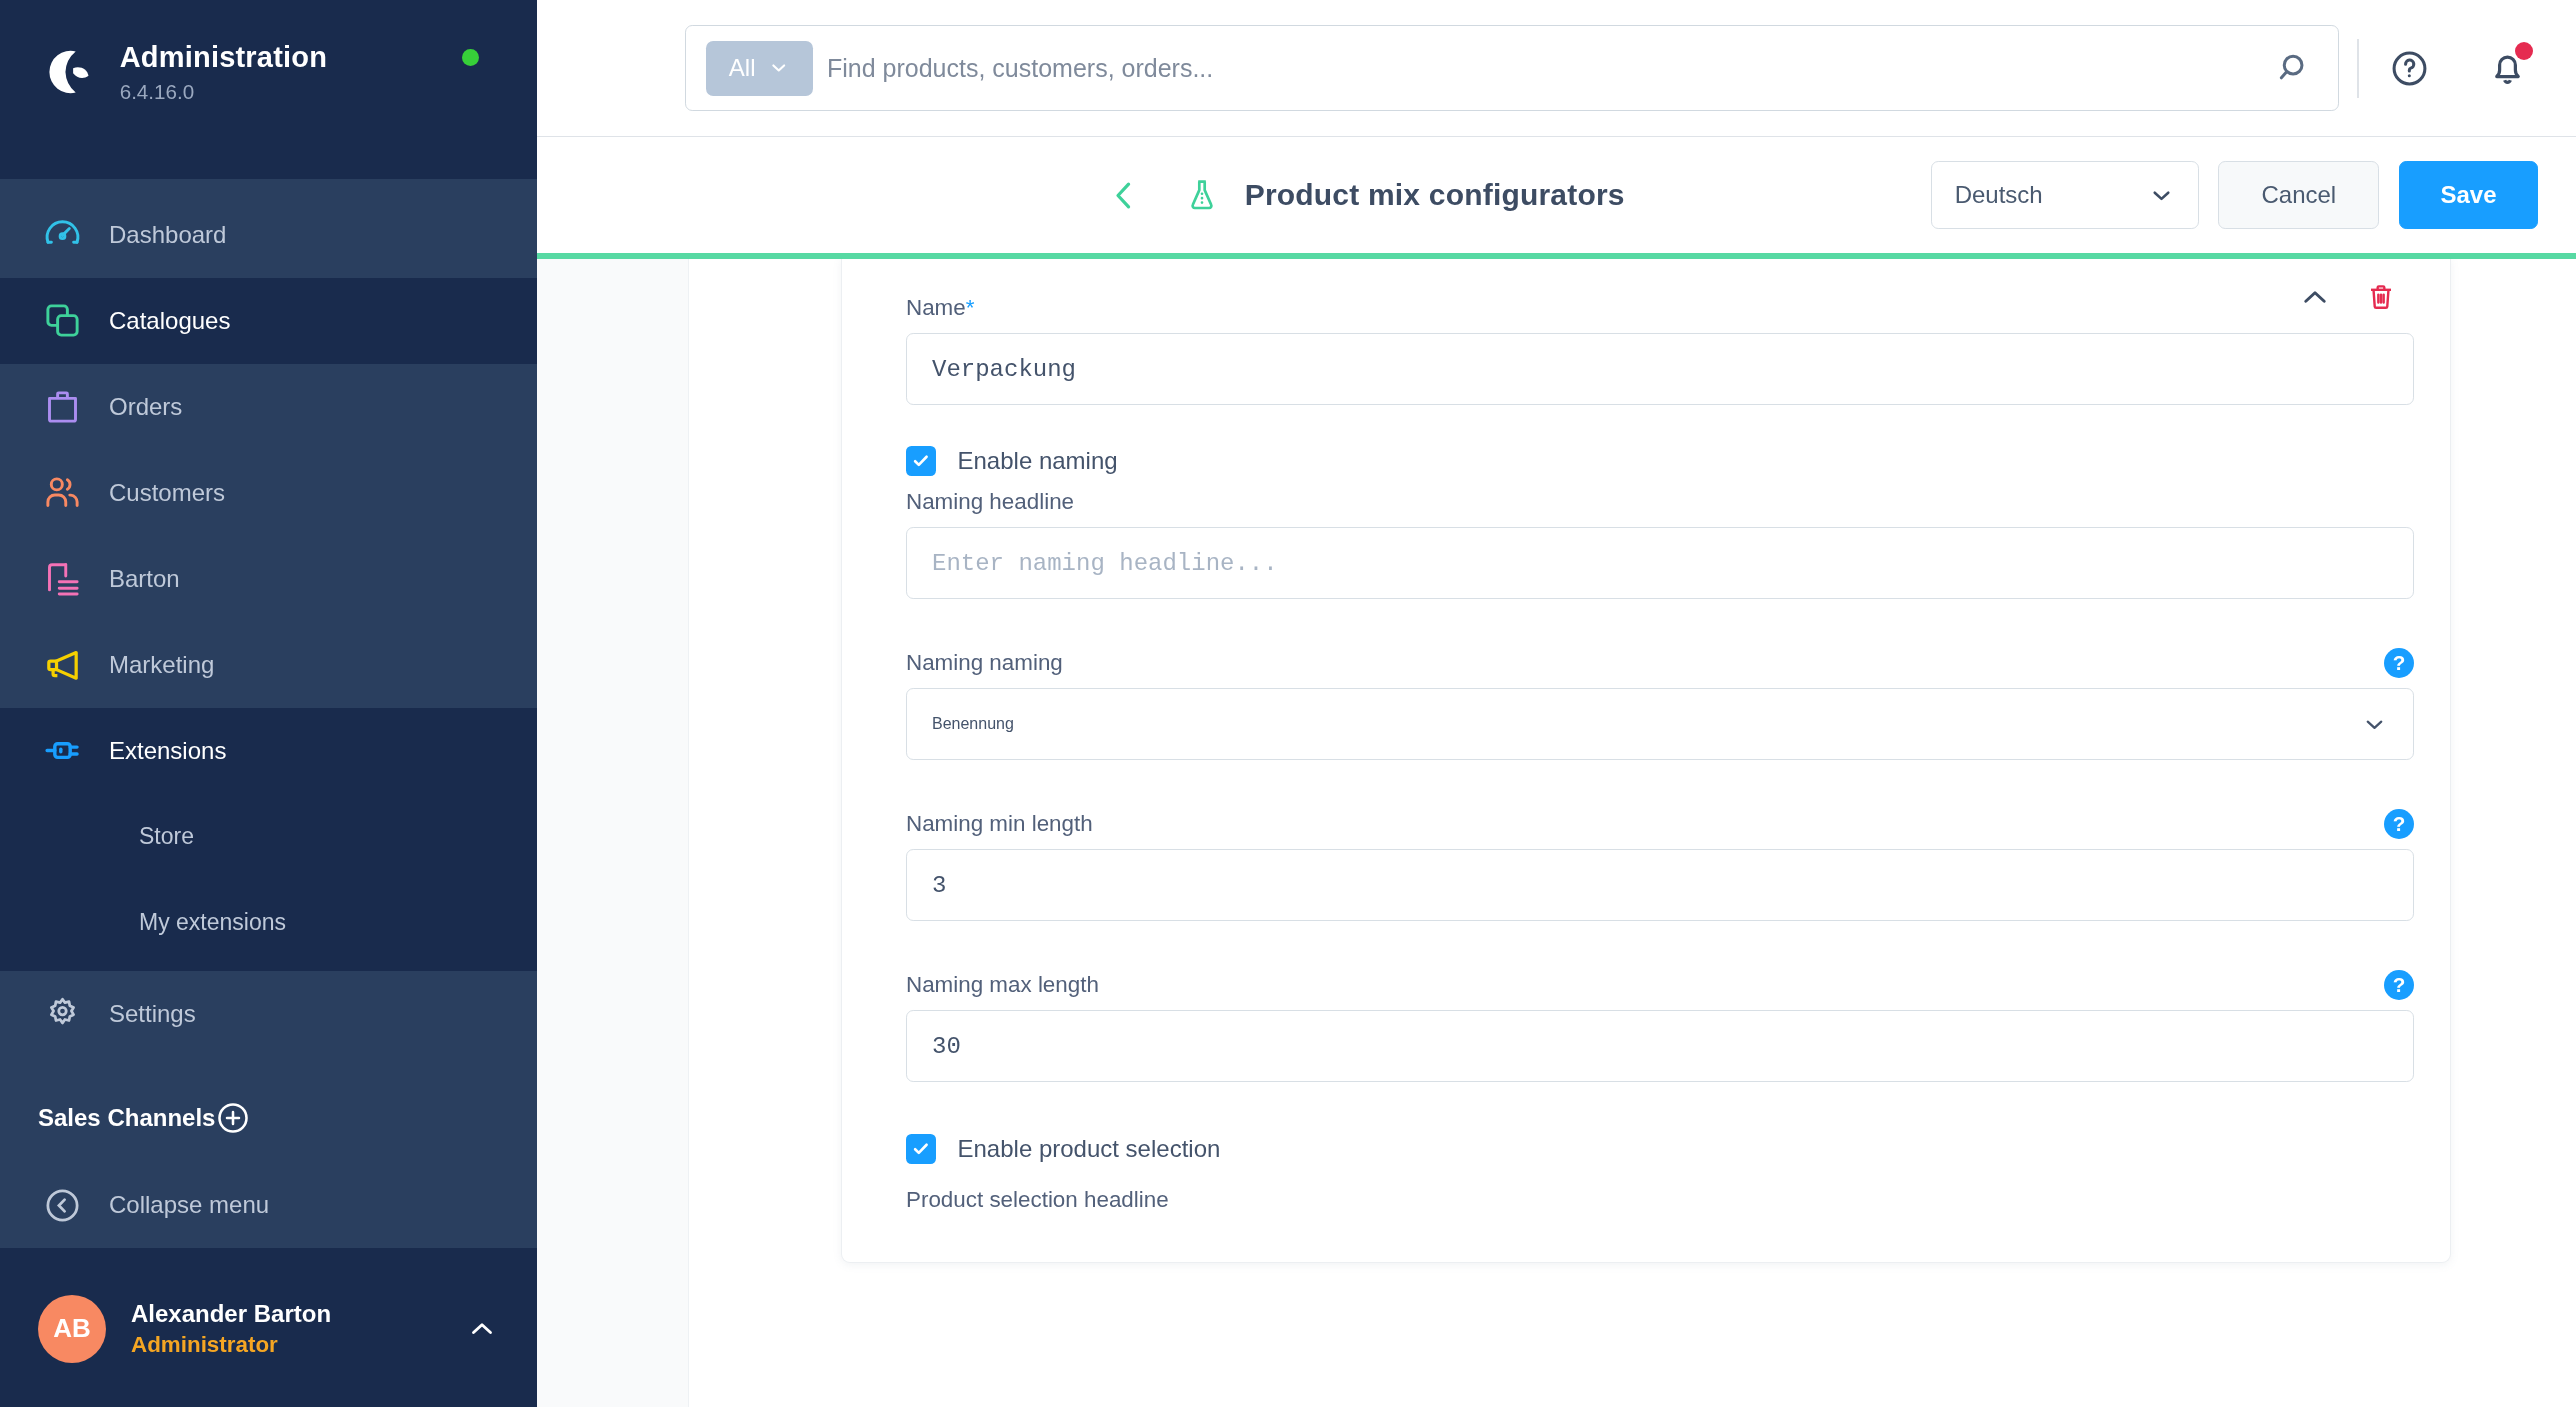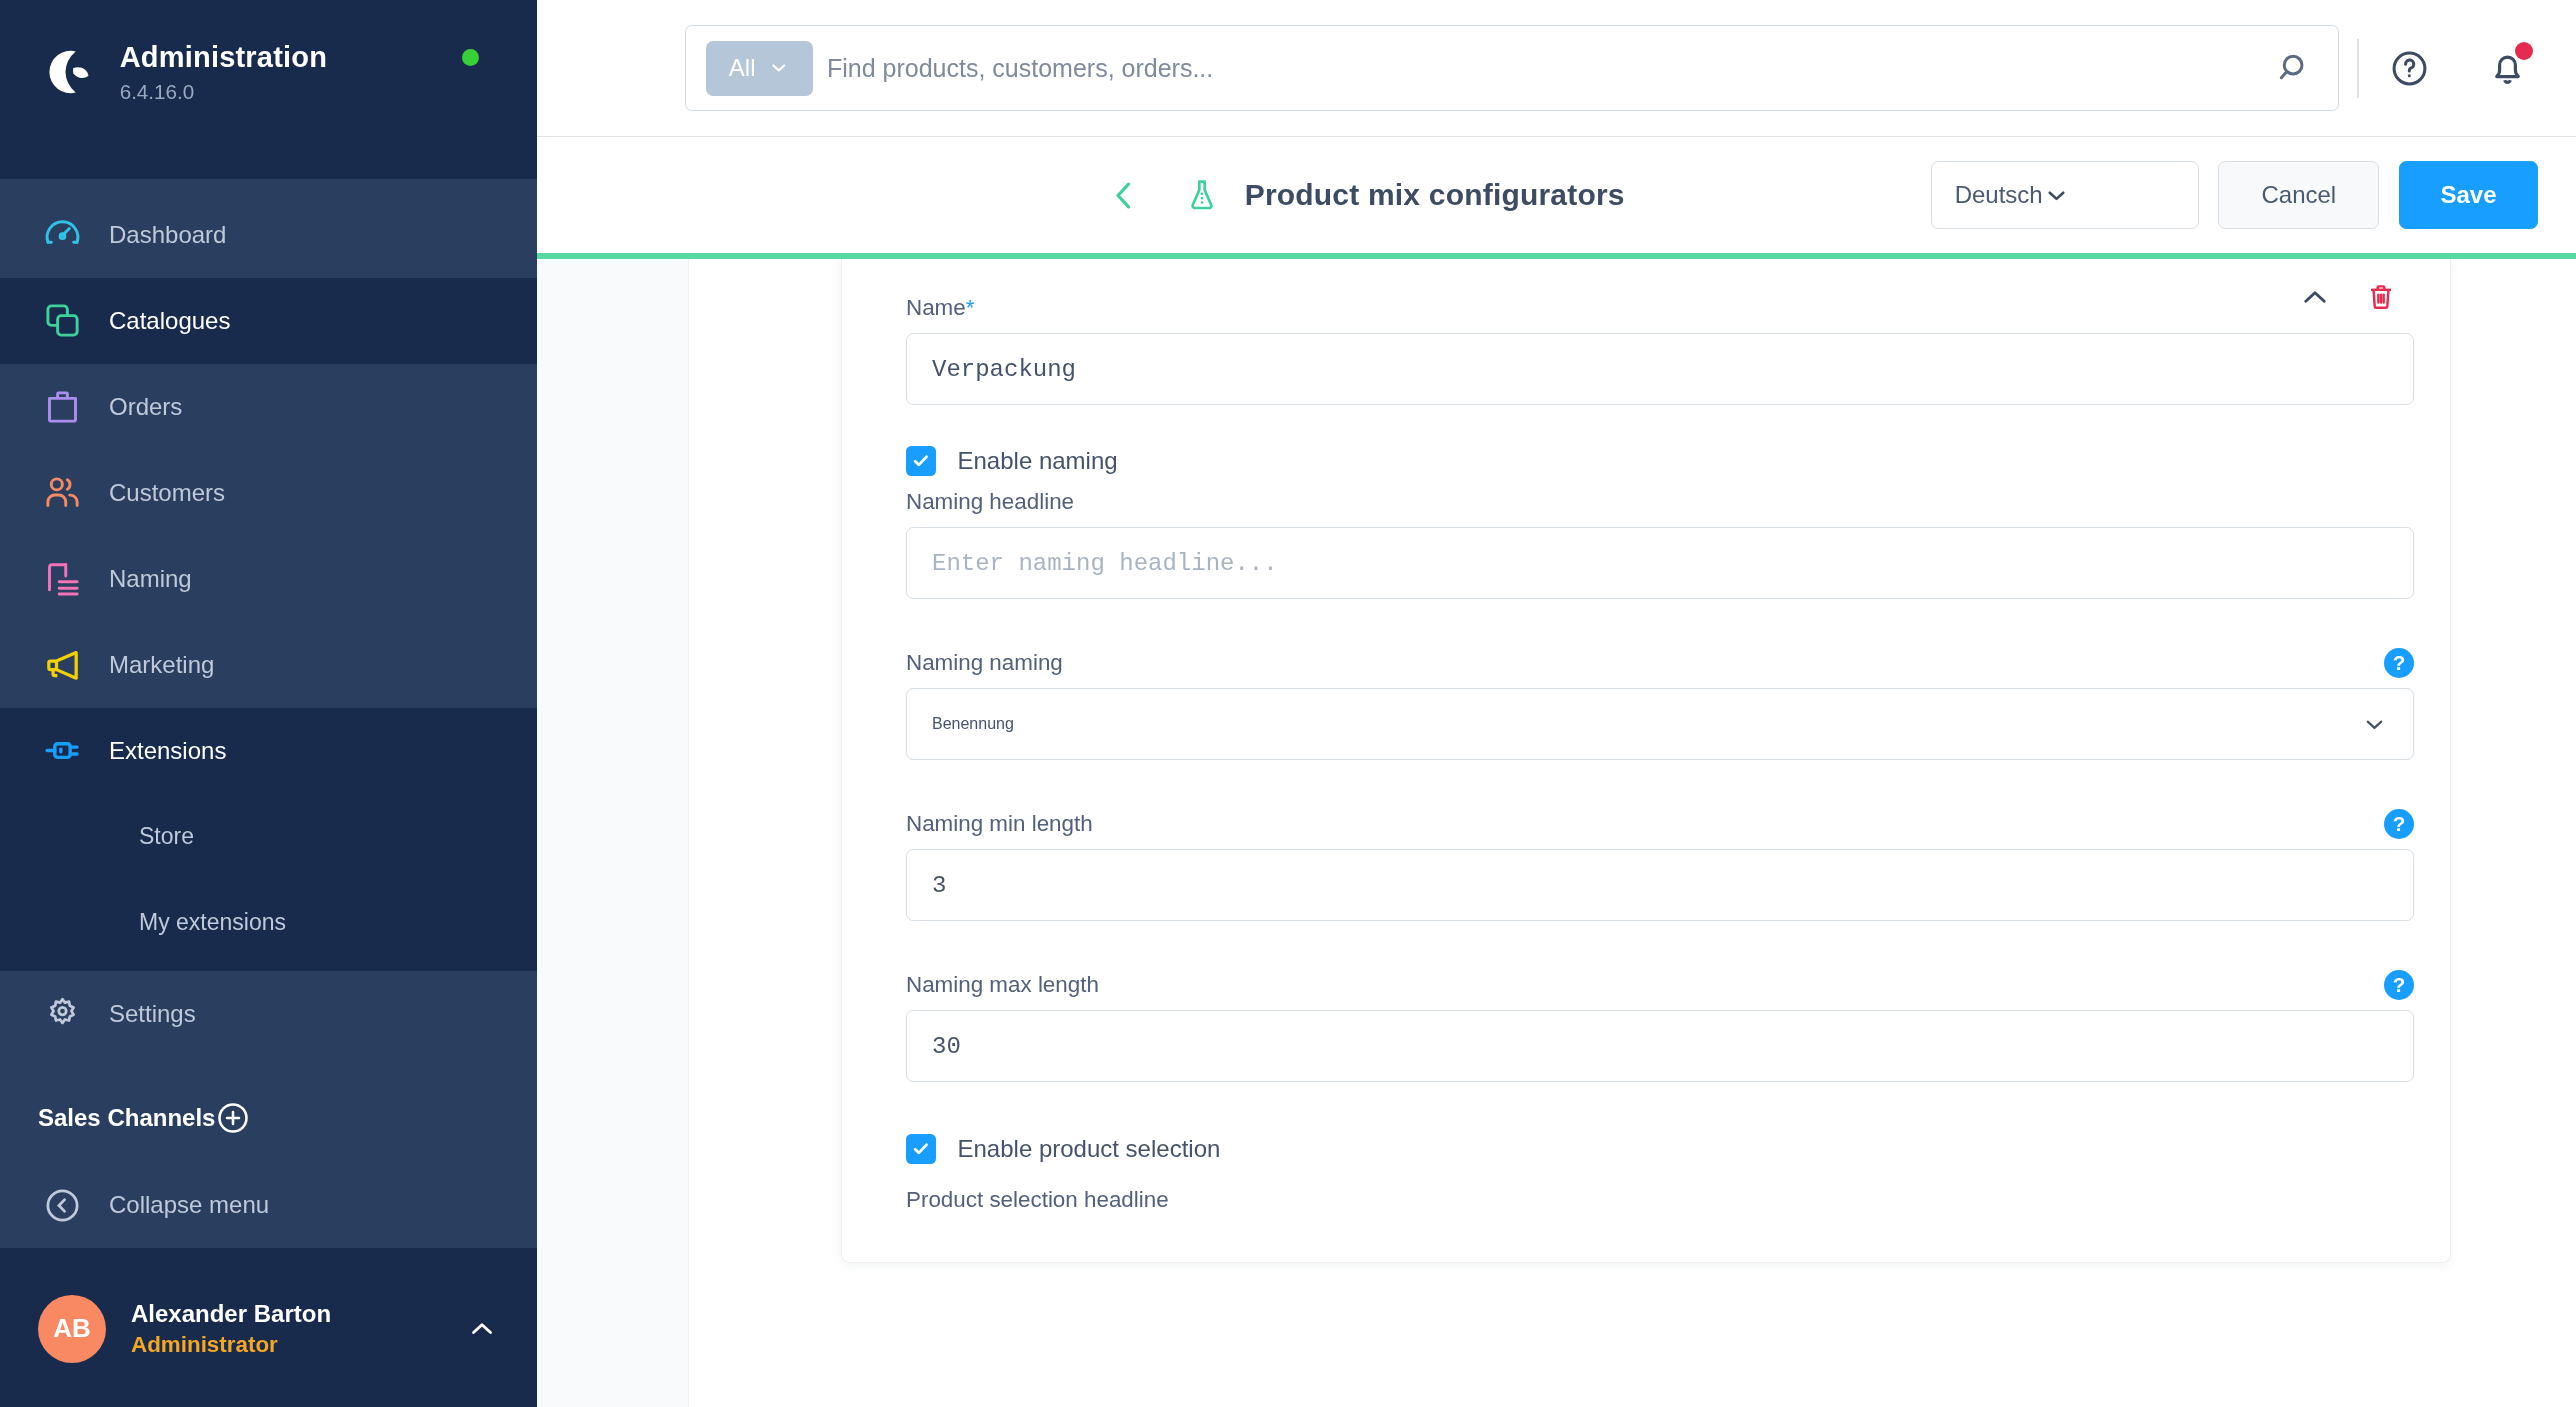--- a/index.html
+++ b/index.html
@@ -99,21 +99,21 @@
     height: 116px; flex: 0 0 116px;
     display: flex; align-items: center; padding: 0 38px 0 564px;
     background: #fff; position: relative;
   }
   .back-chev { width: 47px; height: 47px; display:flex; align-items:center; justify-content:center; cursor:pointer; }
   .head-flask { width: 47px; height: 47px; margin: 0 19.7px 0 30px; display:flex; align-items:center; justify-content:center;}
   .page-title { font-size: 30px; color: #3d4c63; font-weight: bold; letter-spacing: 0.2px; }
   .head-actions { margin-left: auto; display:flex; align-items:center; gap: 19.7px; }
   .lang-select {
     width: 268px; height: 68px; border: 1.8px solid #d8dfe5; border-radius: 7.2px;
-    display: flex; align-items: center; justify-content: flex-start;
+    display: flex; align-items: center; justify-content: space-between;
     padding: 0 23px; font-size: 24px; color: #4a5a70; cursor:pointer; background:#fff;
   }
   .btn { height: 68px; border-radius: 7.2px; font-size: 24px; display:flex; align-items:center; justify-content:center; cursor:pointer; font-family: inherit;}
   .btn-cancel { width: 161px; background: #f7f9fa; border: 1.8px solid #d8dfe5; color: #4a5a70; }
   .btn-save { width: 139px; background: #189eff; border: 1.8px solid #189eff; color: #fff; font-weight: bold; }
   .green-bar { height: 6.3px; background: #57d9a3; flex: 0 0 6.3px; }
 
   .content-wrap { flex: 1 1 auto; display: flex; min-height: 0; background: #fff; position: relative; }
   .side-rail { width: 152px; flex: 0 0 152px; background: #f9fafb; border-right: 1.8px solid #eef1f4; }
   .content-scroll { flex: 1 1 auto; overflow: hidden; position: relative; background:#fff; padding: 0 0 0 152px;}
@@ -227,21 +227,21 @@
       </div>
 
       <div class="nav-item">
         <span class="nav-ico">
           <svg width="39" height="39" viewBox="0 0 24 24" fill="none" stroke="#f472b6" stroke-width="1.8" stroke-linecap="round">
             <path d="M14 3.5H5.6A1.6 1.6 0 0 0 4 5.1V19"></path>
               <path d="M14 3.5v7"></path>
             <path d="M10 14h11M10 18h11M10 21.5h11"></path>
           </svg>
         </span>
-        <span class="nav-label">Naming</span>
+        <span class="nav-label">Barton</span>
       </div>
 
       <div class="nav-item">
         <span class="nav-ico">
           <svg width="41" height="41" viewBox="0 0 24 24" fill="none" stroke="#f5d000" stroke-width="1.9" stroke-linejoin="round">
             <path d="M20 5L8.5 10v5L20 20V5z"></path>
               <path d="M8.5 10H5a1 1 0 0 0-1 1v3a1 1 0 0 0 1 1h3.5"></path>
             <path d="M6.5 15v2.5a1 1 0 0 0 1 1h1.5"></path>
           </svg>
         </span>

